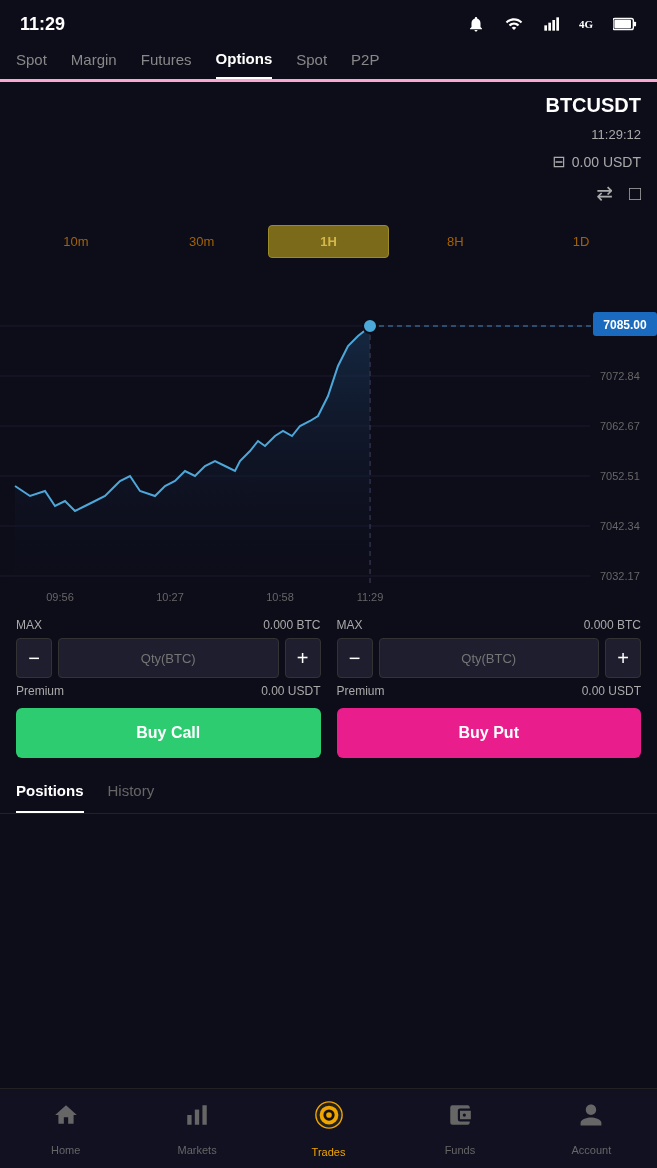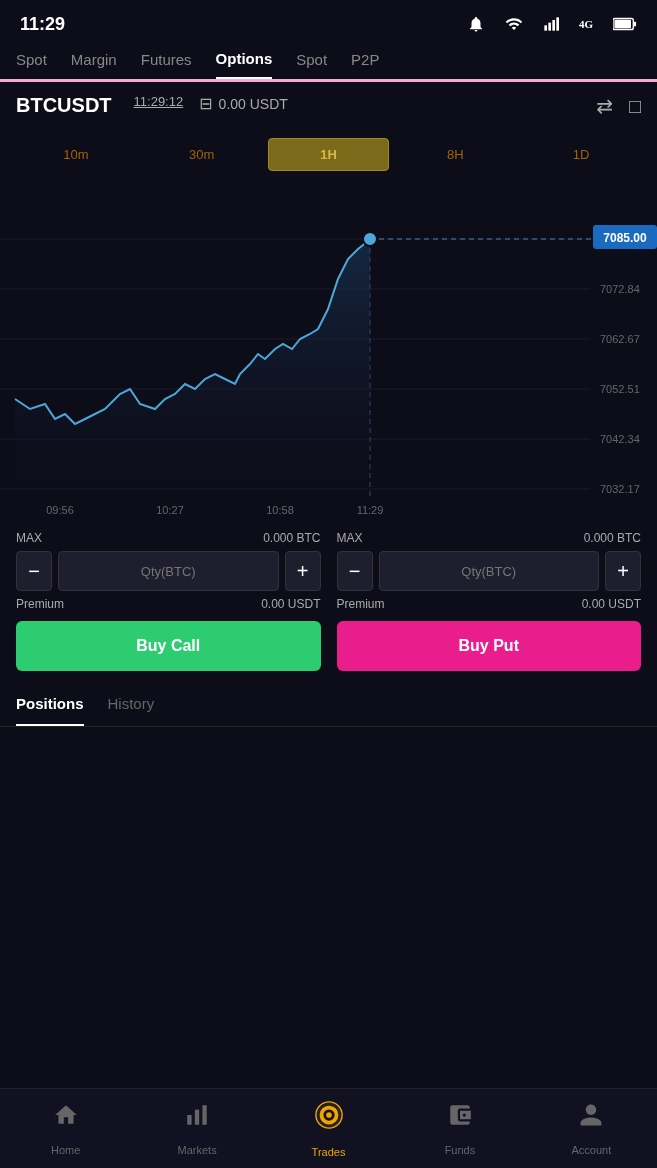--- a/index.html
+++ b/index.html
@@ -53,34 +53,34 @@
     }
     .nav-tab.active {
       color: #fff;
       border-bottom: 2px solid #fff;
       font-weight: 600;
     }
 
     
     .pair-header {
       display: flex;
-      align-items: flex-start;
+      align-items: flex-end;
       padding: 12px 16px;
       gap: 10px;
+      flex-direction: column;
     }
     .pair-name {
       font-size: 20px;
       font-weight: 700;
       color: #fff;
     }
     .pair-time {
       font-size: 13px;
       color: #aaa;
       margin-left: 12px;
-      text-decoration: underline;
     }
     .pair-balance {
       display: flex;
       align-items: center;
       gap: 6px;
       margin-left: 6px;
     }
     .pair-balance-amount {
       font-size: 14px;
       color: #aaa;

